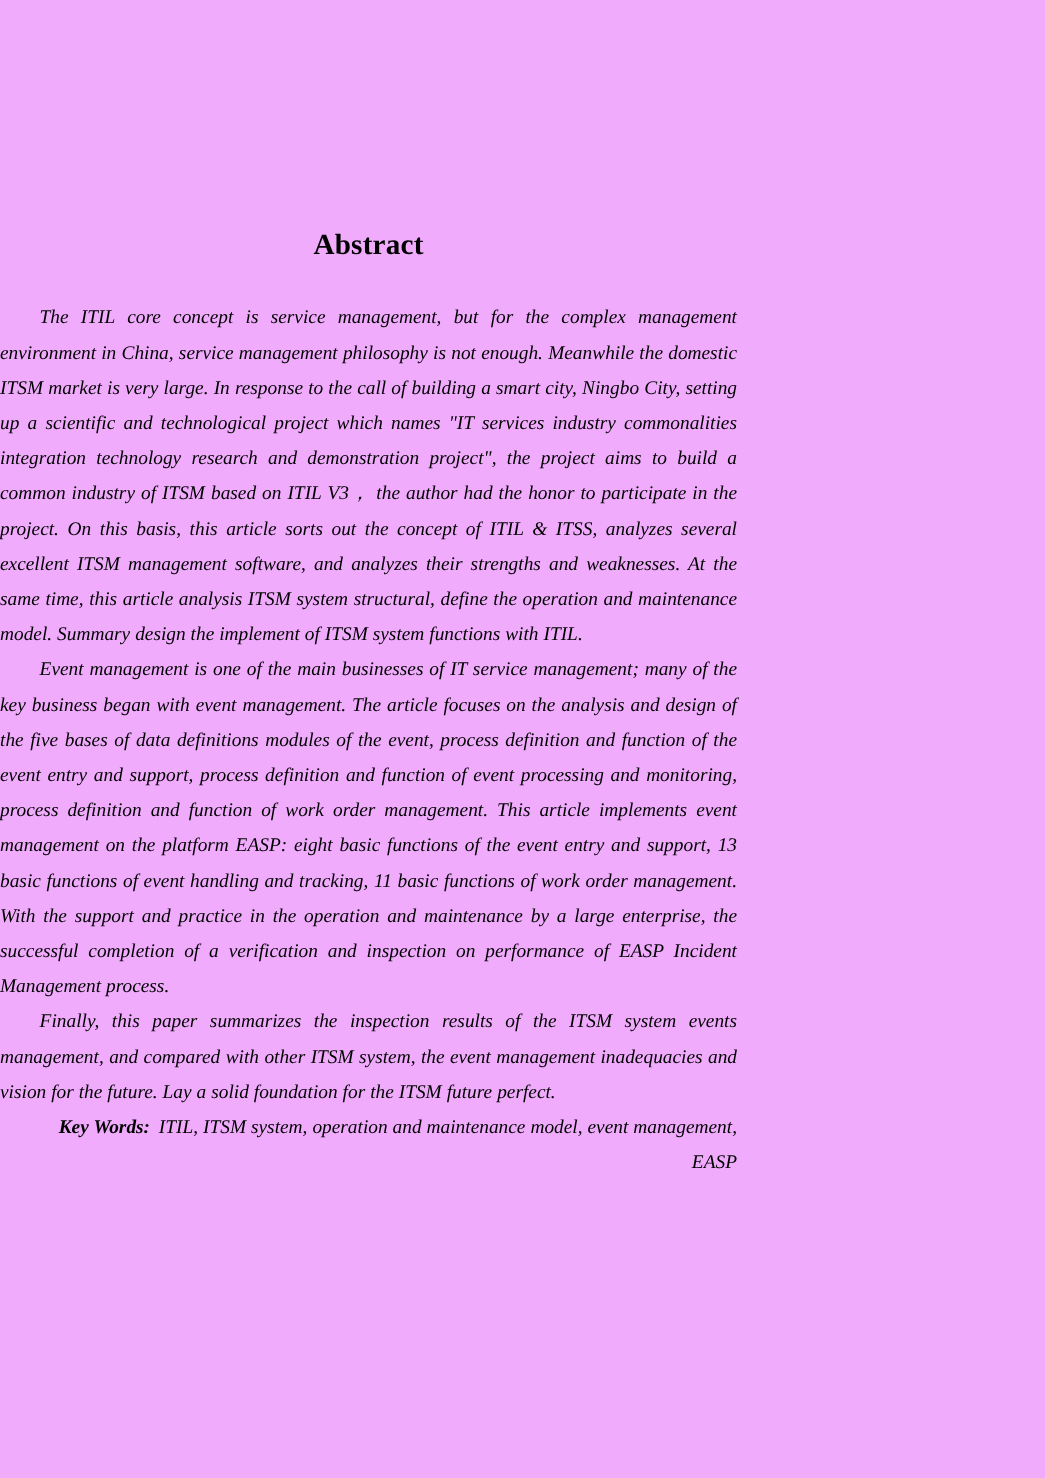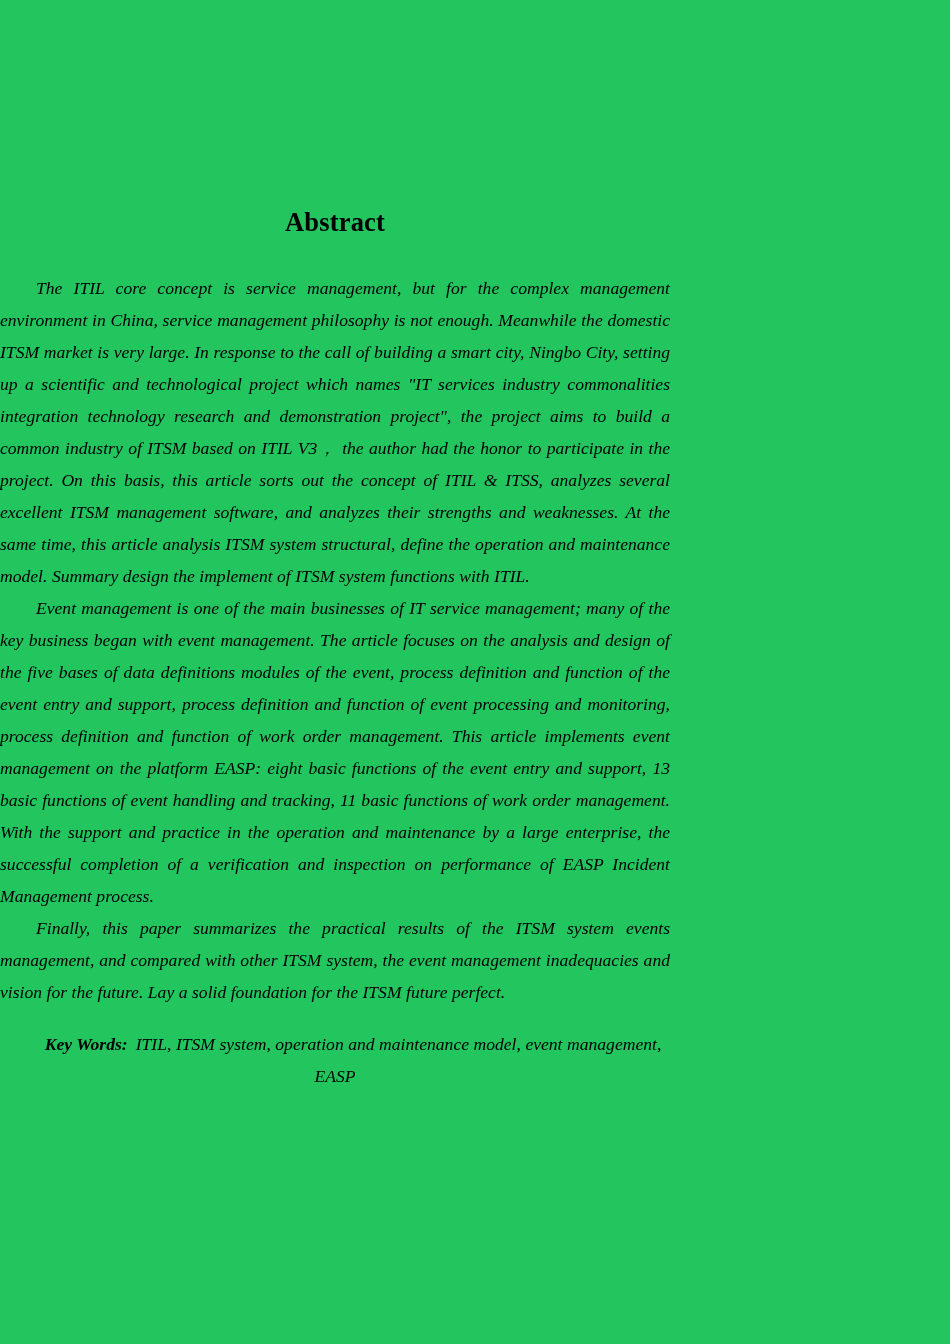--- a/index.html
+++ b/index.html
@@ -11,21 +11,21 @@
     width: 950px;
     height: 1344px;
     font-family: "Liberation Serif", "DejaVu Serif", serif;
     color: #000000;
     -webkit-font-smoothing: antialiased;
   }
   .page {
     position: relative;
     width: 950px;
     height: 1344px;
-    background: #22c55e;
+    background: #f0abfc;
     overflow: hidden;
   }
   .doc-title {
     margin: 0;
     padding: 0;
     font-size: 26.5px;
     font-weight: bold;
     text-align: center;
     letter-spacing: 0.2px;
     position: absolute;
@@ -46,23 +46,22 @@
     padding: 0;
     font-size: 17.6px;
     line-height: 32px;
     text-align: justify;
     text-justify: inter-word;
     text-indent: 36px;
     word-spacing: 0.1px;
     hyphens: none;
   }
   p.para.last-keywords {
-    text-align: center;
+    text-align: right;
     text-indent: 36px;
-    margin-top: 20px;
   }
   .kw-label {
     font-weight: bold;
   }
   .kw-gap {
     display: inline-block;
     width: 8px;
   }
 </style>
 </head>
@@ -71,19 +70,19 @@
 <div class="page">
 
   <h1 class="doc-title">Abstract</h1>
 
   <div class="body-block">
 
     <p class="para">The ITIL core concept is service management, but for the complex management environment in China, service management philosophy is not enough. Meanwhile the domestic ITSM market is very large. In response to the call of building a smart city, Ningbo City, setting up a scientific and technological project which names "IT services industry commonalities integration technology research and demonstration project", the project aims to build a common industry of ITSM based on ITIL V3， the author had the honor to participate in the project. On this basis, this article sorts out the concept of ITIL &amp; ITSS, analyzes several excellent ITSM management software, and analyzes their strengths and weaknesses. At the same time, this article analysis ITSM system structural, define the operation and maintenance model. Summary design the implement of ITSM system functions with ITIL.</p>
 
     <p class="para">Event management is one of the main businesses of IT service management; many of the key business began with event management. The article focuses on the analysis and design of the five bases of data definitions modules of the event, process definition and function of the event entry and support, process definition and function of event processing and monitoring, process definition and function of work order management. This article implements event management on the platform EASP: eight basic functions of the event entry and support, 13 basic functions of event handling and tracking, 11 basic functions of work order management. With the support and practice in the operation and maintenance by a large enterprise, the successful completion of a verification and inspection on performance of EASP Incident Management process.</p>
 
-    <p class="para">Finally, this paper summarizes the practical results of the ITSM system events management, and compared with other ITSM system, the event management inadequacies and vision for the future. Lay a solid foundation for the ITSM future perfect.</p>
+    <p class="para">Finally, this paper summarizes the inspection results of the ITSM system events management, and compared with other ITSM system, the event management inadequacies and vision for the future. Lay a solid foundation for the ITSM future perfect.</p>
 
     <p class="para last-keywords"><span class="kw-label">Key Words:</span><span class="kw-gap"></span><span>ITIL, ITSM system, operation and maintenance model, event management, EASP</span></p>
 
   </div>
 
 </div>
 
 </body></html>

